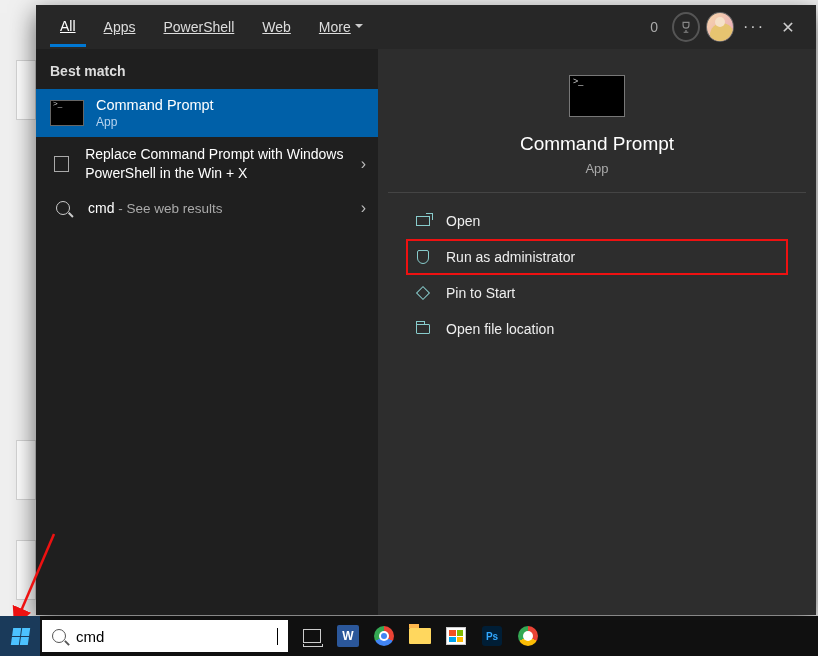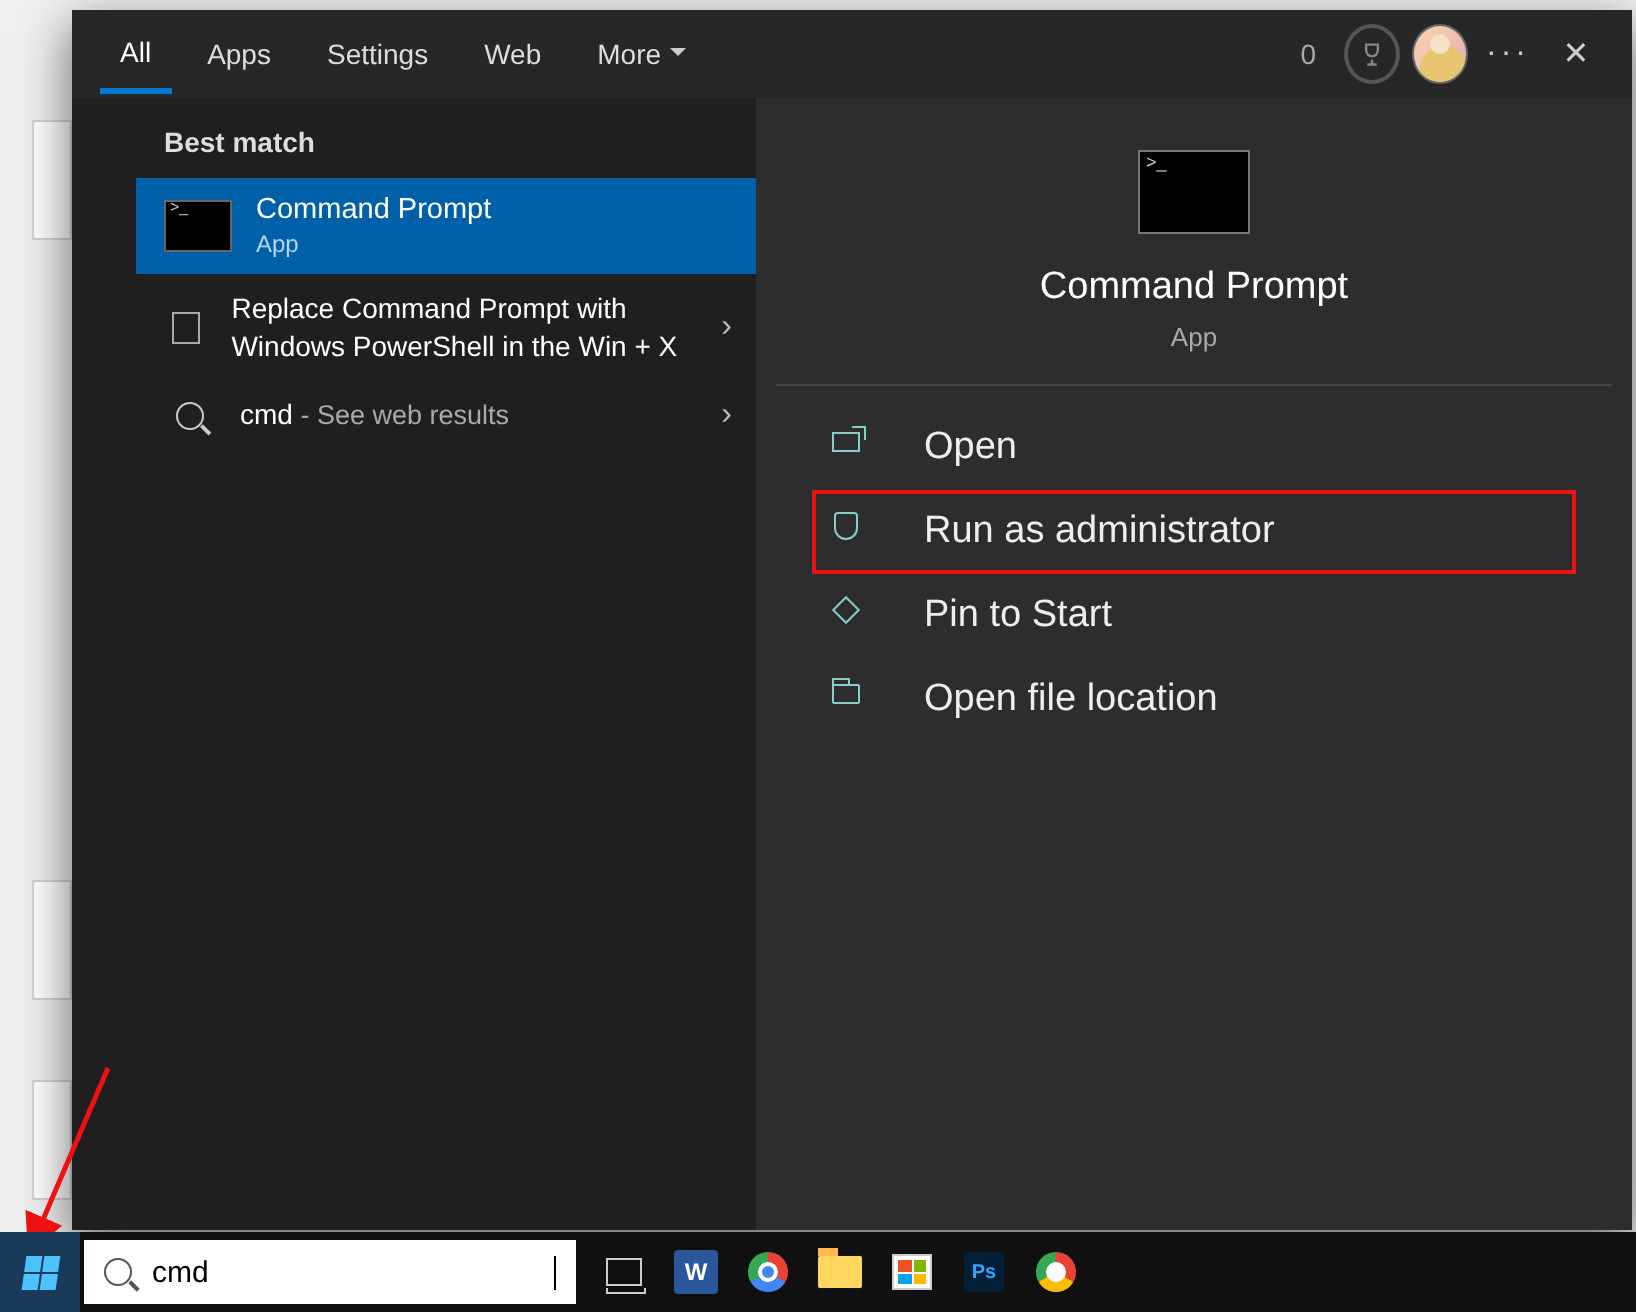--- a/index.html
+++ b/index.html
@@ -4,35 +4,35 @@
 <style>
 * { margin:0; padding:0; box-sizing:border-box; font-family:'Segoe UI',Tahoma,sans-serif; }
 body { width:818px; height:656px; background:#f0f0f0; position:relative; overflow:hidden; }
 
 .search-panel {
   position:absolute; left:36px; top:5px; width:780px; height:610px;
   background:#272727; display:flex; flex-direction:column;
   box-shadow:0 8px 24px rgba(0,0,0,.6);
 }
 .topbar { height:44px; display:flex; align-items:center; padding:0 14px; color:#ccc; font-size:14px; }
-.tab { padding:10px 10px; margin-right:8px; cursor:pointer; color:#ddd; }
+.tab { padding:10px 10px; margin-right:8px; cursor:pointer; color:#ddd;text-decoration:underline; }
 .tab.active { color:#fff; border-bottom:3px solid #0078d4; }
 .tab.more::after { content:''; display:inline-block; margin-left:4px; border:4px solid transparent; border-top-color:#ccc; vertical-align:middle; }
 .topbar .spacer { flex:1; }
 .topbar .count { color:#aaa; margin-right:8px; font-size:14px; }
 .top-btn { width:28px; height:28px; display:flex; align-items:center; justify-content:center; margin-left:6px; color:#ccc; cursor:pointer; border-radius:14px; }
 .badge-circle { width:30px; height:30px; border-radius:50%; border:2px solid #555; display:flex; align-items:center; justify-content:center; }
 .avatar { width:30px; height:30px; border-radius:50%; background:linear-gradient(135deg,#f8d7a8,#e6a5c0); border:1px solid #666; position:relative; overflow:hidden; }
 .avatar::after{content:'';position:absolute;left:8px;top:4px;width:10px;height:10px;border-radius:50%;background:#f5e1c8;}
 .avatar::before{content:'';position:absolute;left:3px;top:10px;width:24px;height:24px;border-radius:50%;background:#e6c470;}
 .dots { letter-spacing:2px; font-size:16px; }
 .close-x { font-size:16px; }
 
 .body { flex:1; display:flex; }
-.left-col { width:342px; background:#1f1f1f; display:flex; flex-direction:column; color:#fff; overflow:hidden;padding-left:32px; }
+.left-col { width:342px; background:#1f1f1f; display:flex; flex-direction:column; color:#fff; overflow:hidden; }
 .section-label { padding:14px 14px 10px; font-size:14px; color:#ddd; font-weight:600; }
 .result-row { display:flex; align-items:center; padding:8px 14px; cursor:pointer; position:relative; }
 .result-row.selected { background:#0060a8; }
 .result-row .chev { position:absolute; right:12px; color:#bbb; }
 .app-icon { width:34px; height:26px; background:#000; border:1px solid #666; margin-right:12px; position:relative; }
 .app-icon::before{content:'>_';position:absolute;left:2px;top:-2px;font-size:8px;color:#ccc;}
 .result-text .title { font-size:14.5px; color:#fff; }
 .result-text .sub { font-size:12px; color:#b8d4ef; margin-top:2px; }
 .result-row.selected .sub{color:#b8d4ef;}
 .settings-icon { width:22px; height:16px; border:1.5px solid #aaa; margin-right:16px; margin-left:4px; position:relative; }
@@ -40,21 +40,21 @@
 .search-ico::after{content:'';position:absolute;width:6px;height:1.5px;background:#ccc;right:-5px;bottom:-2px;transform:rotate(45deg);}
 .web-sub{ color:#aaa; font-size:13.5px; }
 
 .right-col { flex:1; background:#2d2d2d; padding:0 10px; }
 .preview { padding:26px 0 16px; text-align:center; border-bottom:1px solid #444; }
 .preview-icon { width:56px; height:42px; background:#000; border:1px solid #777; margin:0 auto 16px; position:relative;}
 .preview-icon::before{content:'>_';position:absolute;left:3px;top:0;font-size:9px;color:#ccc;}
 .preview-title { color:#fff; font-size:19px; }
 .preview-sub { color:#aaa; font-size:13px; margin-top:6px; }
 .actions { padding:10px 18px; }
-.action-row { display:flex; padding:8px 6px; color:#eee; font-size:19px; cursor:pointer; border:2px solid transparent;gap:16px; }
+.action-row { display:flex; padding:8px 6px; color:#eee; font-size:14px; cursor:pointer; border:2px solid transparent; }
 .action-row.highlight { border:2.5px solid #e11; }
 .action-ico { width:18px; height:16px; margin-right:14px; display:flex; align-items:center; justify-content:center; color:#9cc; }
 .ico-open { width:14px; height:10px; border:1.5px solid #8cc; position:relative;}
 .ico-open::after{content:'';position:absolute;right:-4px;top:-4px;width:6px;height:6px;border-top:1.5px solid #8cc;border-right:1.5px solid #8cc;}
 .ico-shield{width:12px;height:14px;border:1.5px solid #8cc;border-radius:2px 2px 6px 6px;}
 .ico-folder{width:14px;height:10px;border:1.5px solid #8cc;border-radius:1px;position:relative;}
 .ico-folder::before{content:'';position:absolute;left:-1px;top:-4px;width:7px;height:3px;border:1.5px solid #8cc;border-bottom:none;}
 .ico-pin{width:10px;height:10px;border:1.5px solid #8cc;transform:rotate(45deg);}
 
 .taskbar { position:absolute; left:0; bottom:0; width:818px; height:40px; background:#101010; display:flex; align-items:center; }
@@ -96,21 +96,21 @@
 
 <div class="bg-stub" style="top:60px;height:60px;"></div>
 <div class="bg-stub" style="top:440px;height:60px;"></div>
 <div class="bg-stub" style="top:540px;height:60px;"></div>
 
 <div class="search-panel">
 
   <div class="topbar">
     <div class="tab active">All</div>
     <div class="tab">Apps</div>
-    <div class="tab">Settings</div>
+    <div class="tab">PowerShell</div>
     <div class="tab">Web</div>
     <div class="tab more">More</div>
     <div class="spacer"></div>
     <span class="count">0</span>
     <div class="top-btn">
       <div class="badge-circle">
         <svg width="14" height="14" viewBox="0 0 24 24" fill="none" stroke="#888" stroke-width="2">
             <path d="M8 21h8M12 17v4M7 4h10v5a5 5 0 01-10 0V4z"></path>
           </svg>
       </div>

